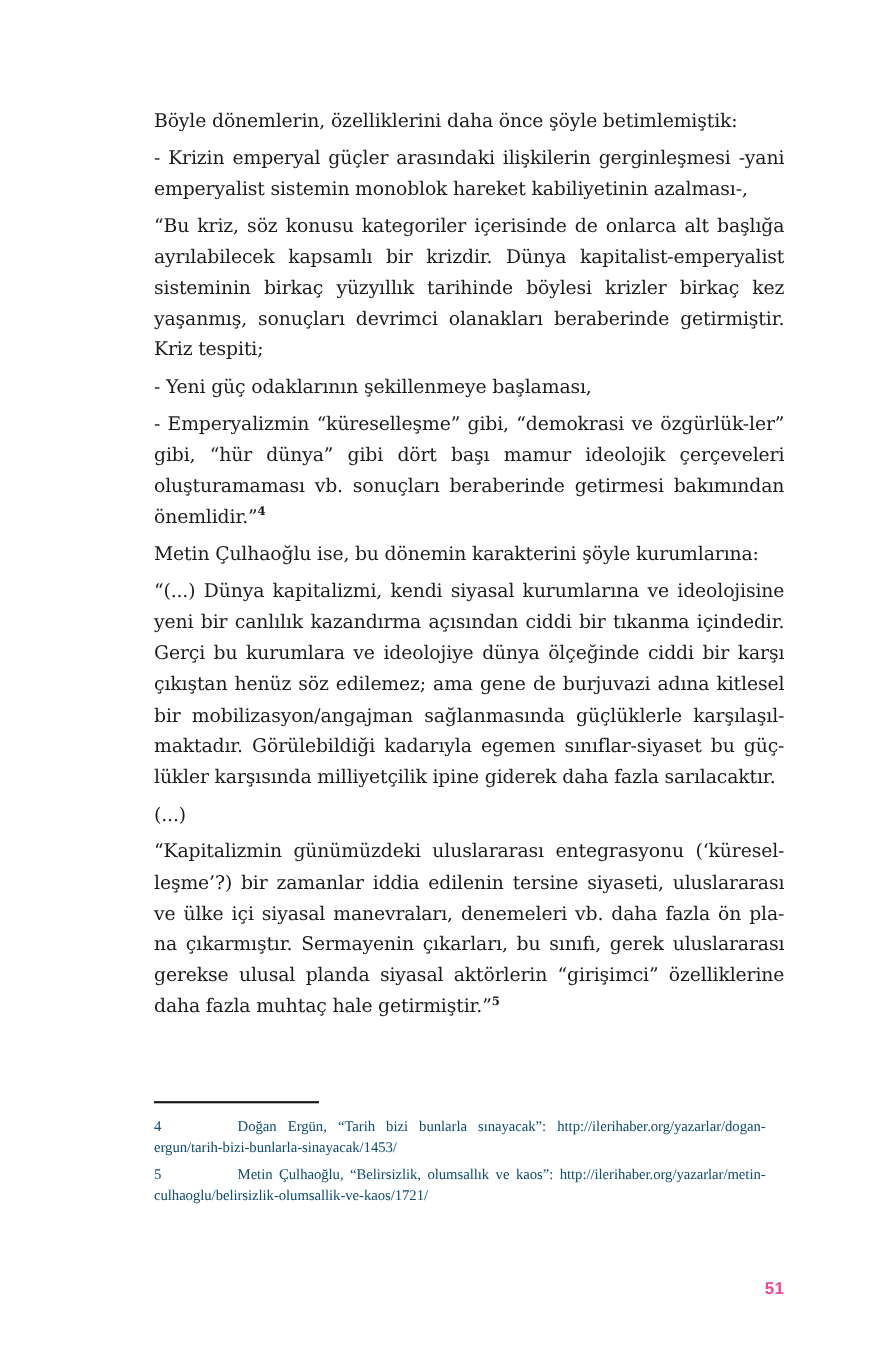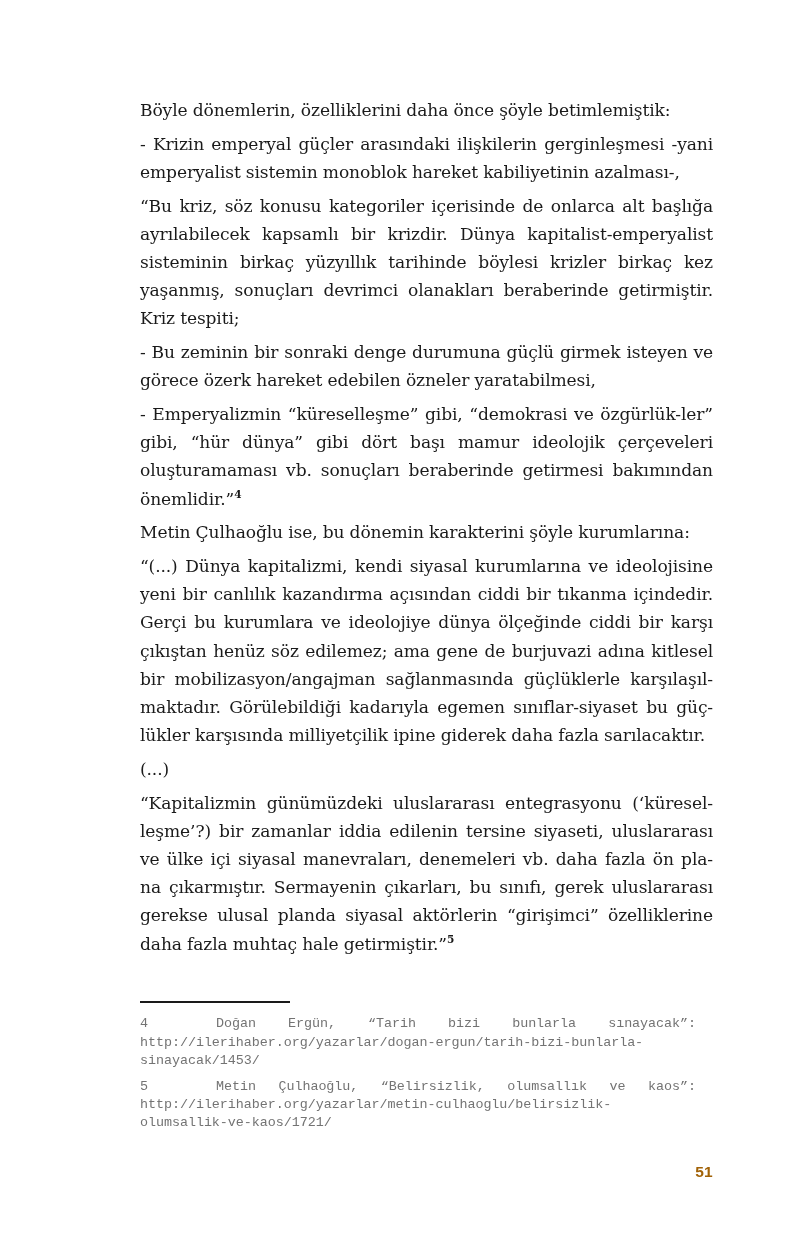--- a/index.html
+++ b/index.html
@@ -64,64 +64,64 @@
     top: 1001px;
     width: 573px;
   }
   .fn-rule {
     width: 150px;
     height: 2.4px;
     background: #1a1a1a;
     margin: 0 0 12px 0;
   }
   .fn-item {
-    font-family: Liberation Mono, monospace;
+    font-family: Liberation Serif, serif;
     font-size: 13.4px;
     line-height: 18.4px;
     text-align: justify;
     text-justify: inter-word;
-    color: #737373;
+    color: #0c4a6e;
     margin: 0 17px 7px 0;
     letter-spacing: -0.05px;
   }
   .fn-item .fn-num {
     display: inline-block;
     width: 76px;
   }
 
   
   .page-number {
     position: absolute;
     left: 140px;
     top: 1163px;
     width: 573px;
     text-align: right;
     font-family: "Liberation Sans", sans-serif;
     font-size: 15.5px;
     font-weight: bold;
-    color: #a16207;
+    color: #ec4899;
     letter-spacing: 0.3px;
   }
 </style>
 </head>
 <body>
 
 <div class="page">
 
   <div class="content">
 
     <p class="para last-line-left">Böyle dönemlerin, özelliklerini daha önce şöyle betimlemiştik:</p>
 
     <p class="para last-line-left">- Krizin emperyal güçler arasındaki ilişkilerin gerginleşmesi -yani emperyalist sistemin monoblok hareket kabiliyetinin azalması-,</p>
 
     <p class="para last-line-left">“Bu kriz, söz konusu kategoriler içerisinde de onlarca alt başlığa ayrılabilecek kapsamlı bir krizdir. Dünya kapitalist-emperyalist sisteminin birkaç yüzyıllık tarihinde böylesi krizler birkaç kez yaşanmış, sonuçları devrimci olanakları beraberinde getirmiştir. Kriz tespiti;</p>
 
+    <p class="para last-line-left">- Yeni güç odaklarının şekillenmeye başlaması,</p>
 
 
-    <p class="para last-line-left">- Bu zeminin bir sonraki denge durumuna güçlü girmek isteyen ve görece özerk hareket edebilen özneler yaratabilmesi,</p>
 
     <p class="para last-line-left"><span>- Emperyalizmin “küreselleşme” gibi, “demokrasi ve özgürlük-ler” gibi, “hür dünya” gibi dört başı mamur ideolojik çerçeveleri oluşturamaması vb. sonuçları beraberinde getirmesi bakımından önemlidir.”</span><sup class="fn-ref">4</sup></p>
 
     <p class="para last-line-left">Metin Çulhaoğlu ise, bu dönemin karakterini şöyle kurumlarına:</p>
 
     <p class="para last-line-left">“(...) Dünya kapitalizmi, kendi siyasal kurumlarına ve ideolojisine yeni bir canlılık kazandırma açısından ciddi bir tıkanma içindedir. Gerçi bu kurumlara ve ideolojiye dünya ölçeğinde ciddi bir karşı çıkıştan henüz söz edilemez; ama gene de burjuvazi adına kitlesel bir mobilizasyon/angajman sağlanmasında güçlüklerle karşılaşıl-maktadır. Görülebildiği kadarıyla egemen sınıflar-siyaset bu güç-lükler karşısında milliyetçilik ipine giderek daha fazla sarılacaktır.</p>
 
     <p class="para last-line-left">(...)</p>
 
     <p class="para last-line-left"><span>“Kapitalizmin günümüzdeki uluslararası entegrasyonu (‘küresel-leşme’?) bir zamanlar iddia edilenin tersine siyaseti, uluslararası ve ülke içi siyasal manevraları, denemeleri vb. daha fazla ön pla-na çıkarmıştır. Sermayenin çıkarları, bu sınıfı, gerek uluslararası gerekse ulusal planda siyasal aktörlerin “girişimci” özelliklerine daha fazla muhtaç hale getirmiştir.”</span><sup class="fn-ref">5</sup></p>

